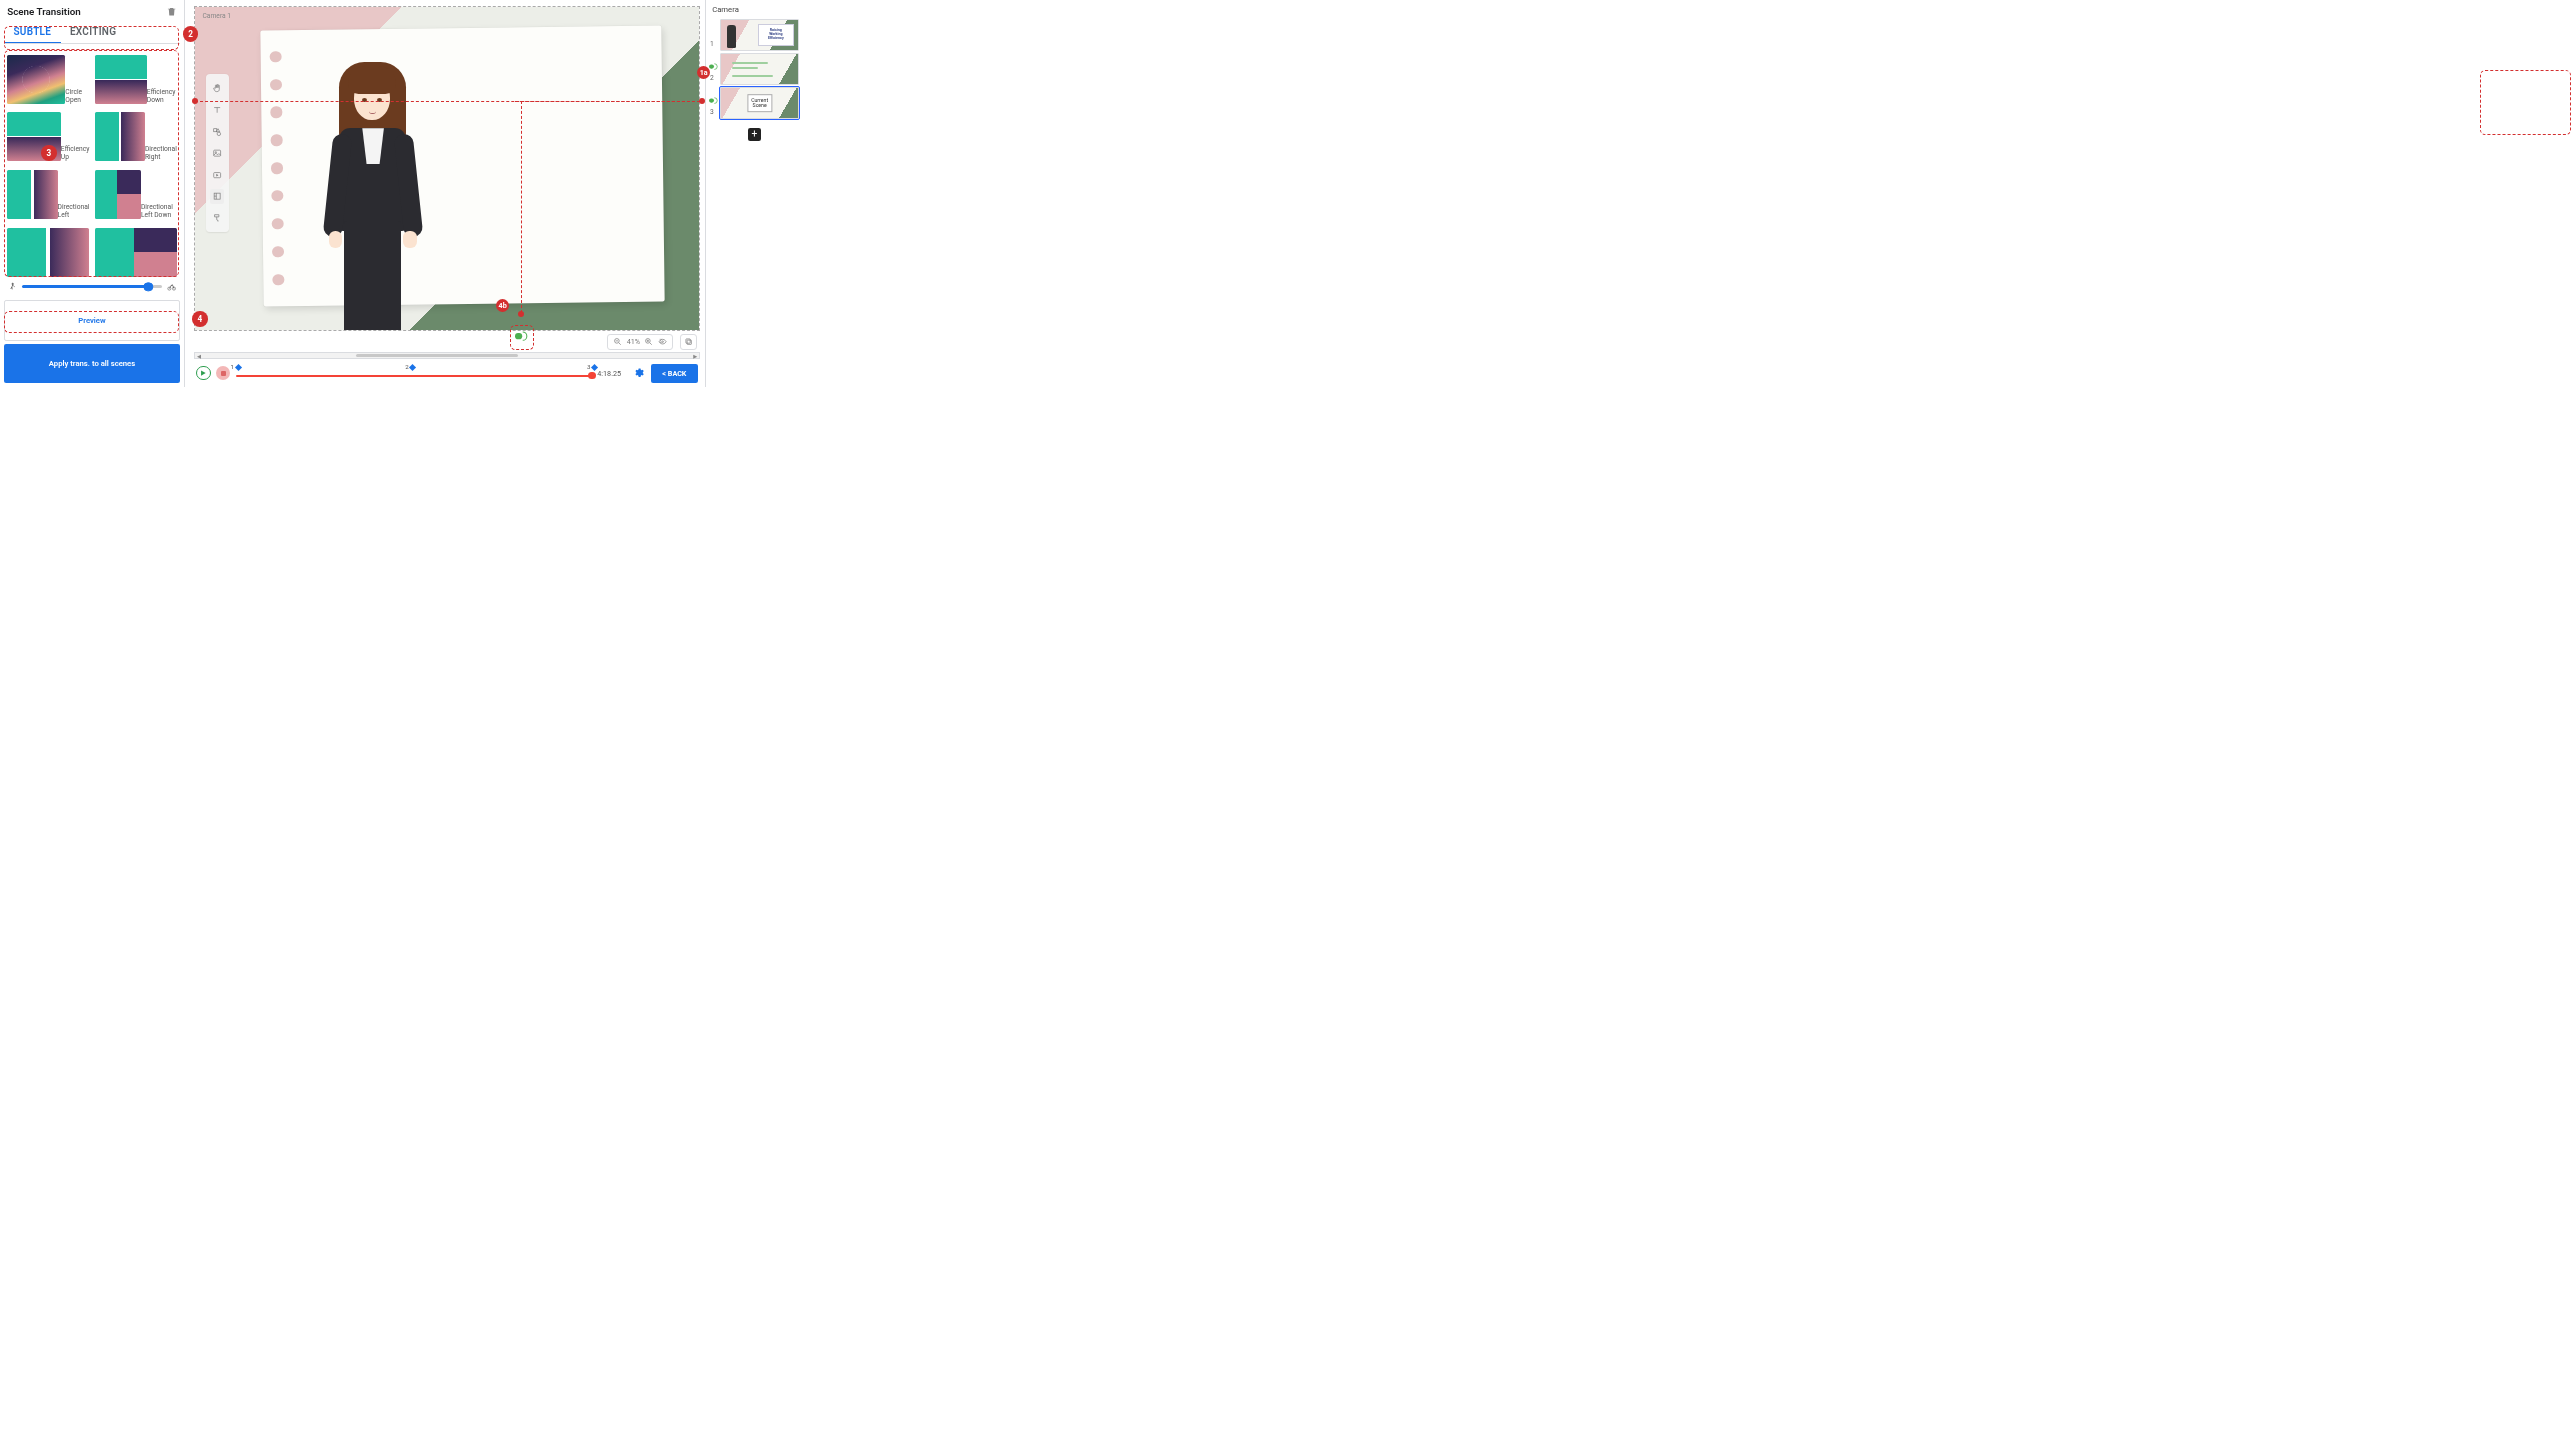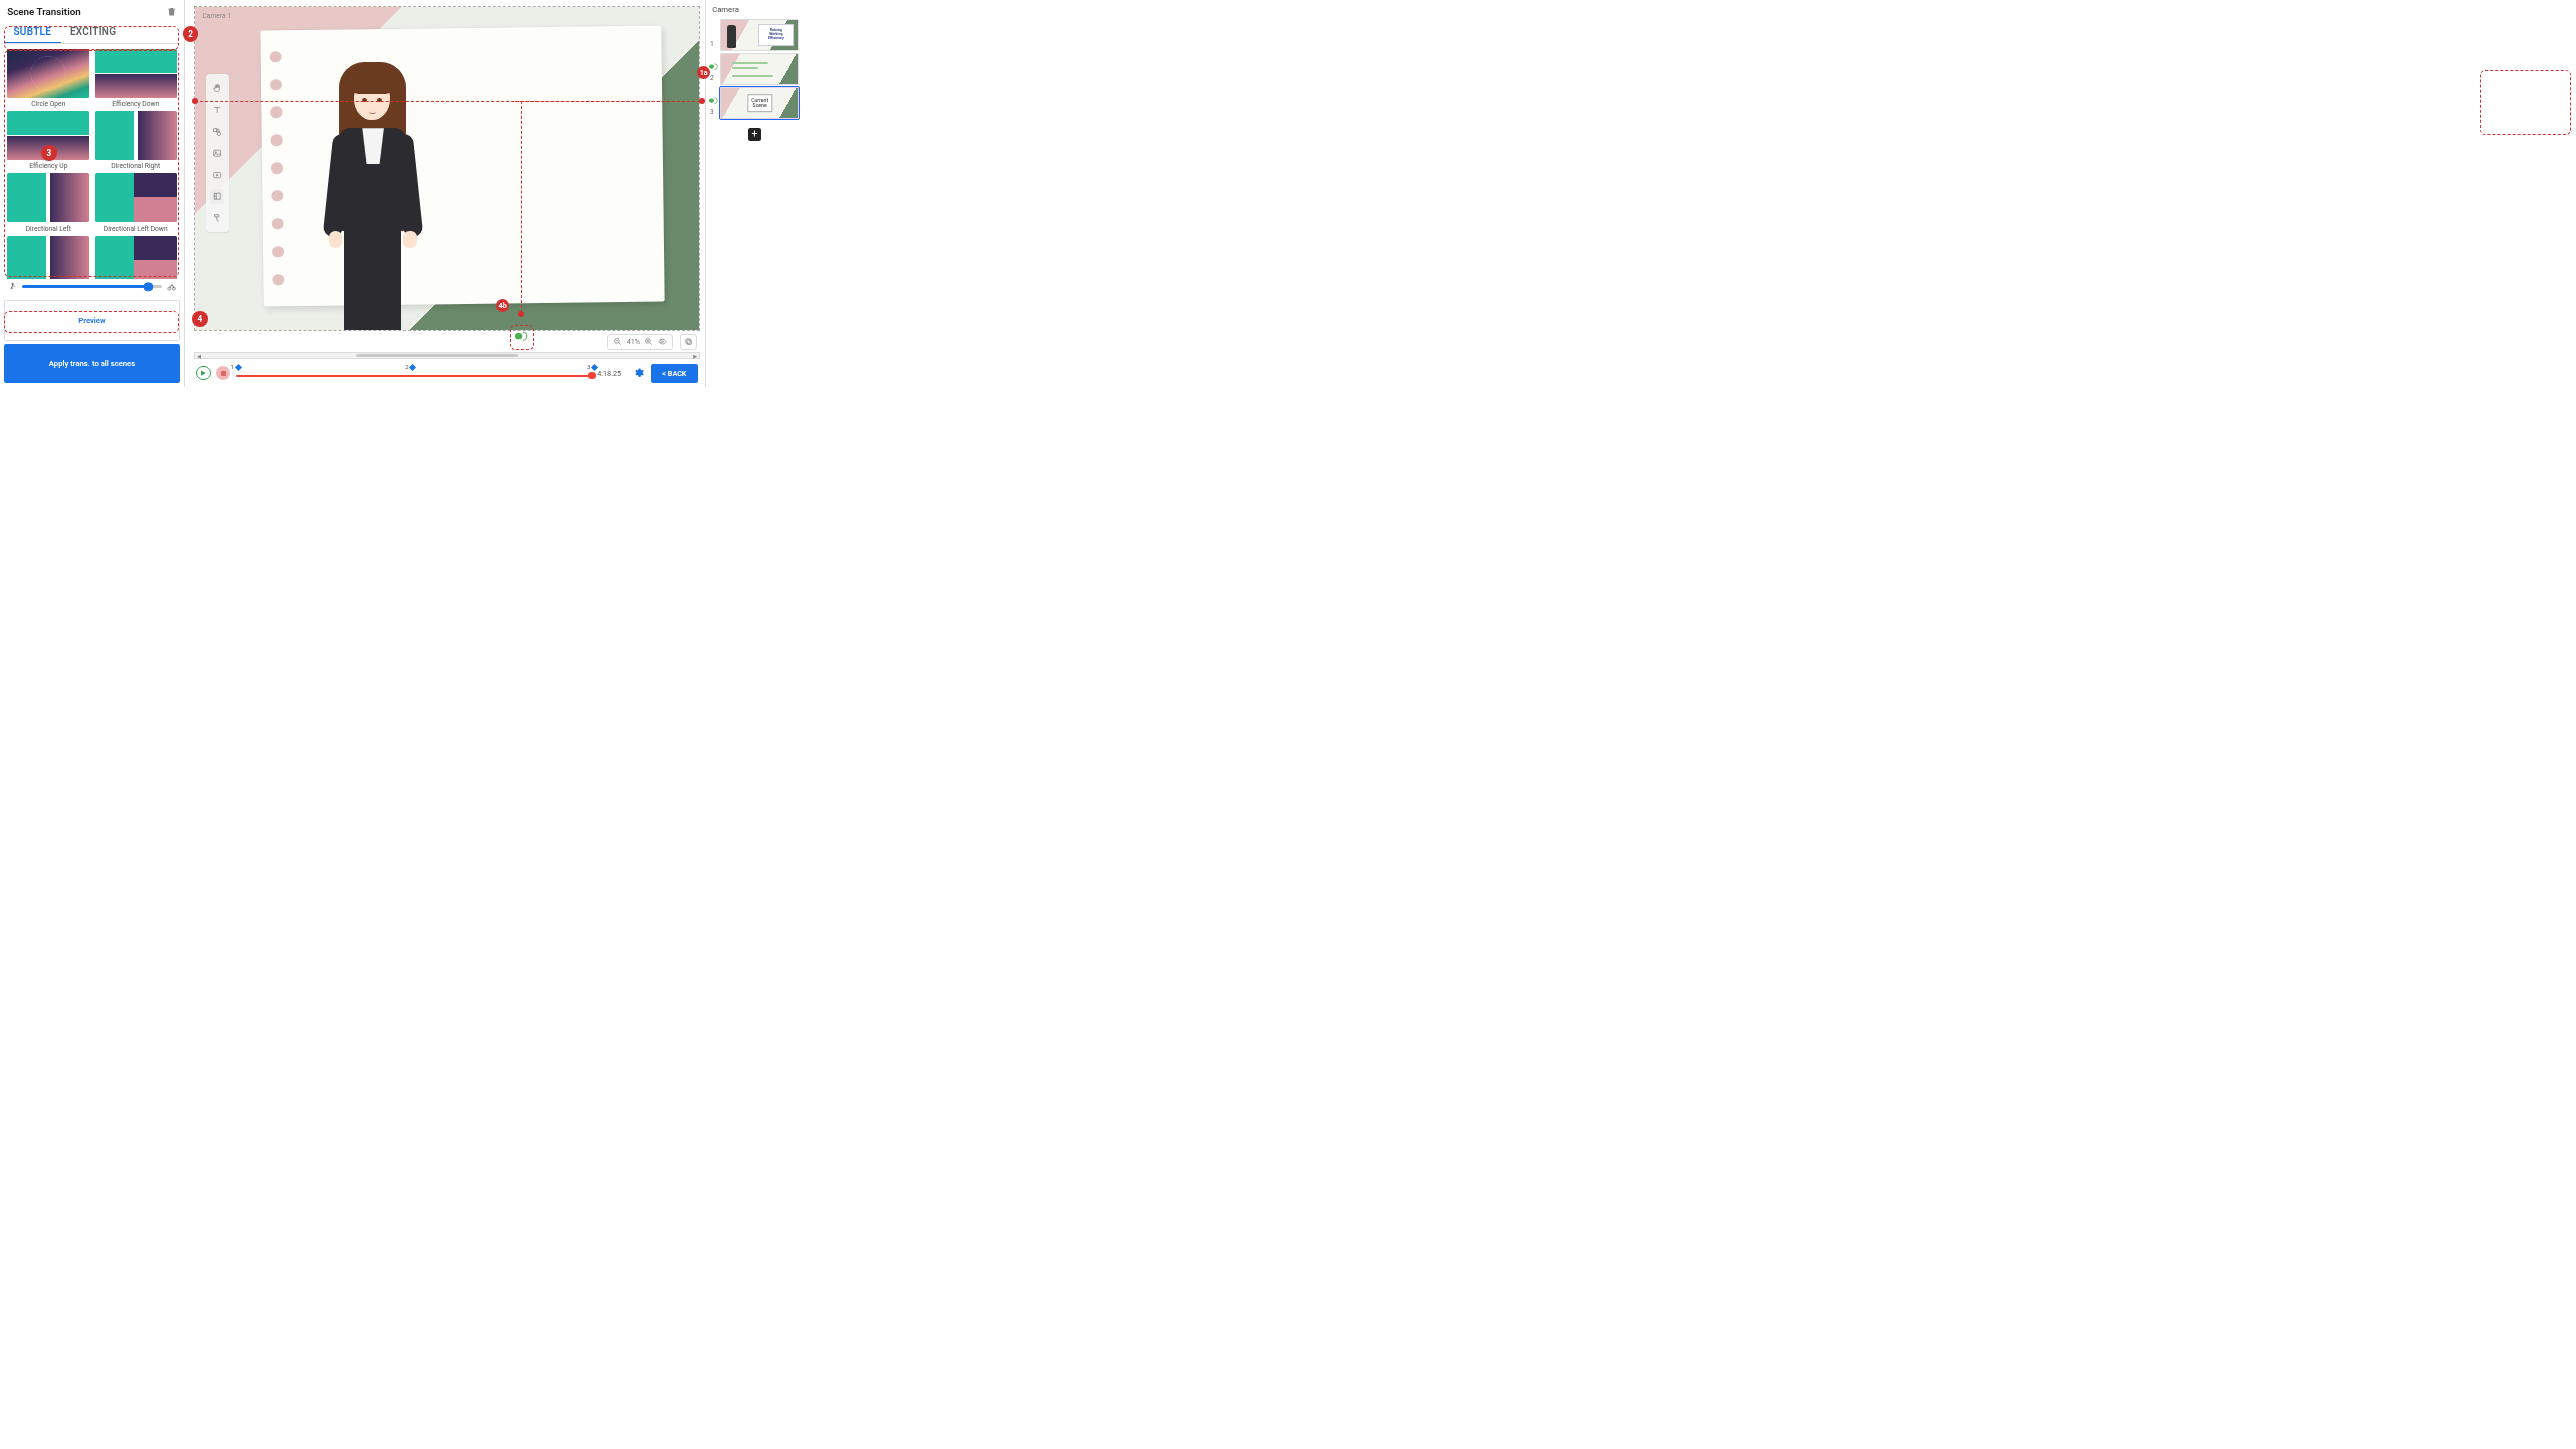--- a/index.html
+++ b/index.html
@@ -53,21 +53,21 @@
   }
   .tab.active { color: var(--blue); border-bottom-color: var(--blue); }
   .trans-grid {
     flex: 1;
     overflow-y: auto;
     display: grid;
     grid-template-columns: 1fr 1fr;
     gap: 3.1px 5.2px;
     padding: 5.2px 3.1px 2.1px 3.1px;
   }
-  .trans-item { display: flex; flex-direction: column; align-items: center; }
+  .trans-item { display: flex; align-items: flex-end; }
   .thumb {
     width: 100%; height: 49px; border-radius: 1.5px;
     background: linear-gradient(160deg, #1a2a4a 0%, #3a2a5a 30%, #d08090 55%, #f0c070 70%, #20a080 85%, #20c0a0 100%);
     position: relative;
     overflow:hidden;
   }
   .thumb.circle::after {
     content:""; position:absolute; inset:0; background: radial-gradient(circle at 50% 50%, transparent 35%, rgba(255,255,255,0.15) 36%, transparent 37%);
   }
   .thumb.split-h { background: linear-gradient(180deg, #20c0a0 0%, #20c0a0 48%, #fff 48%, #fff 52%, #3a2a5a 52%, #d08090 100%); }

